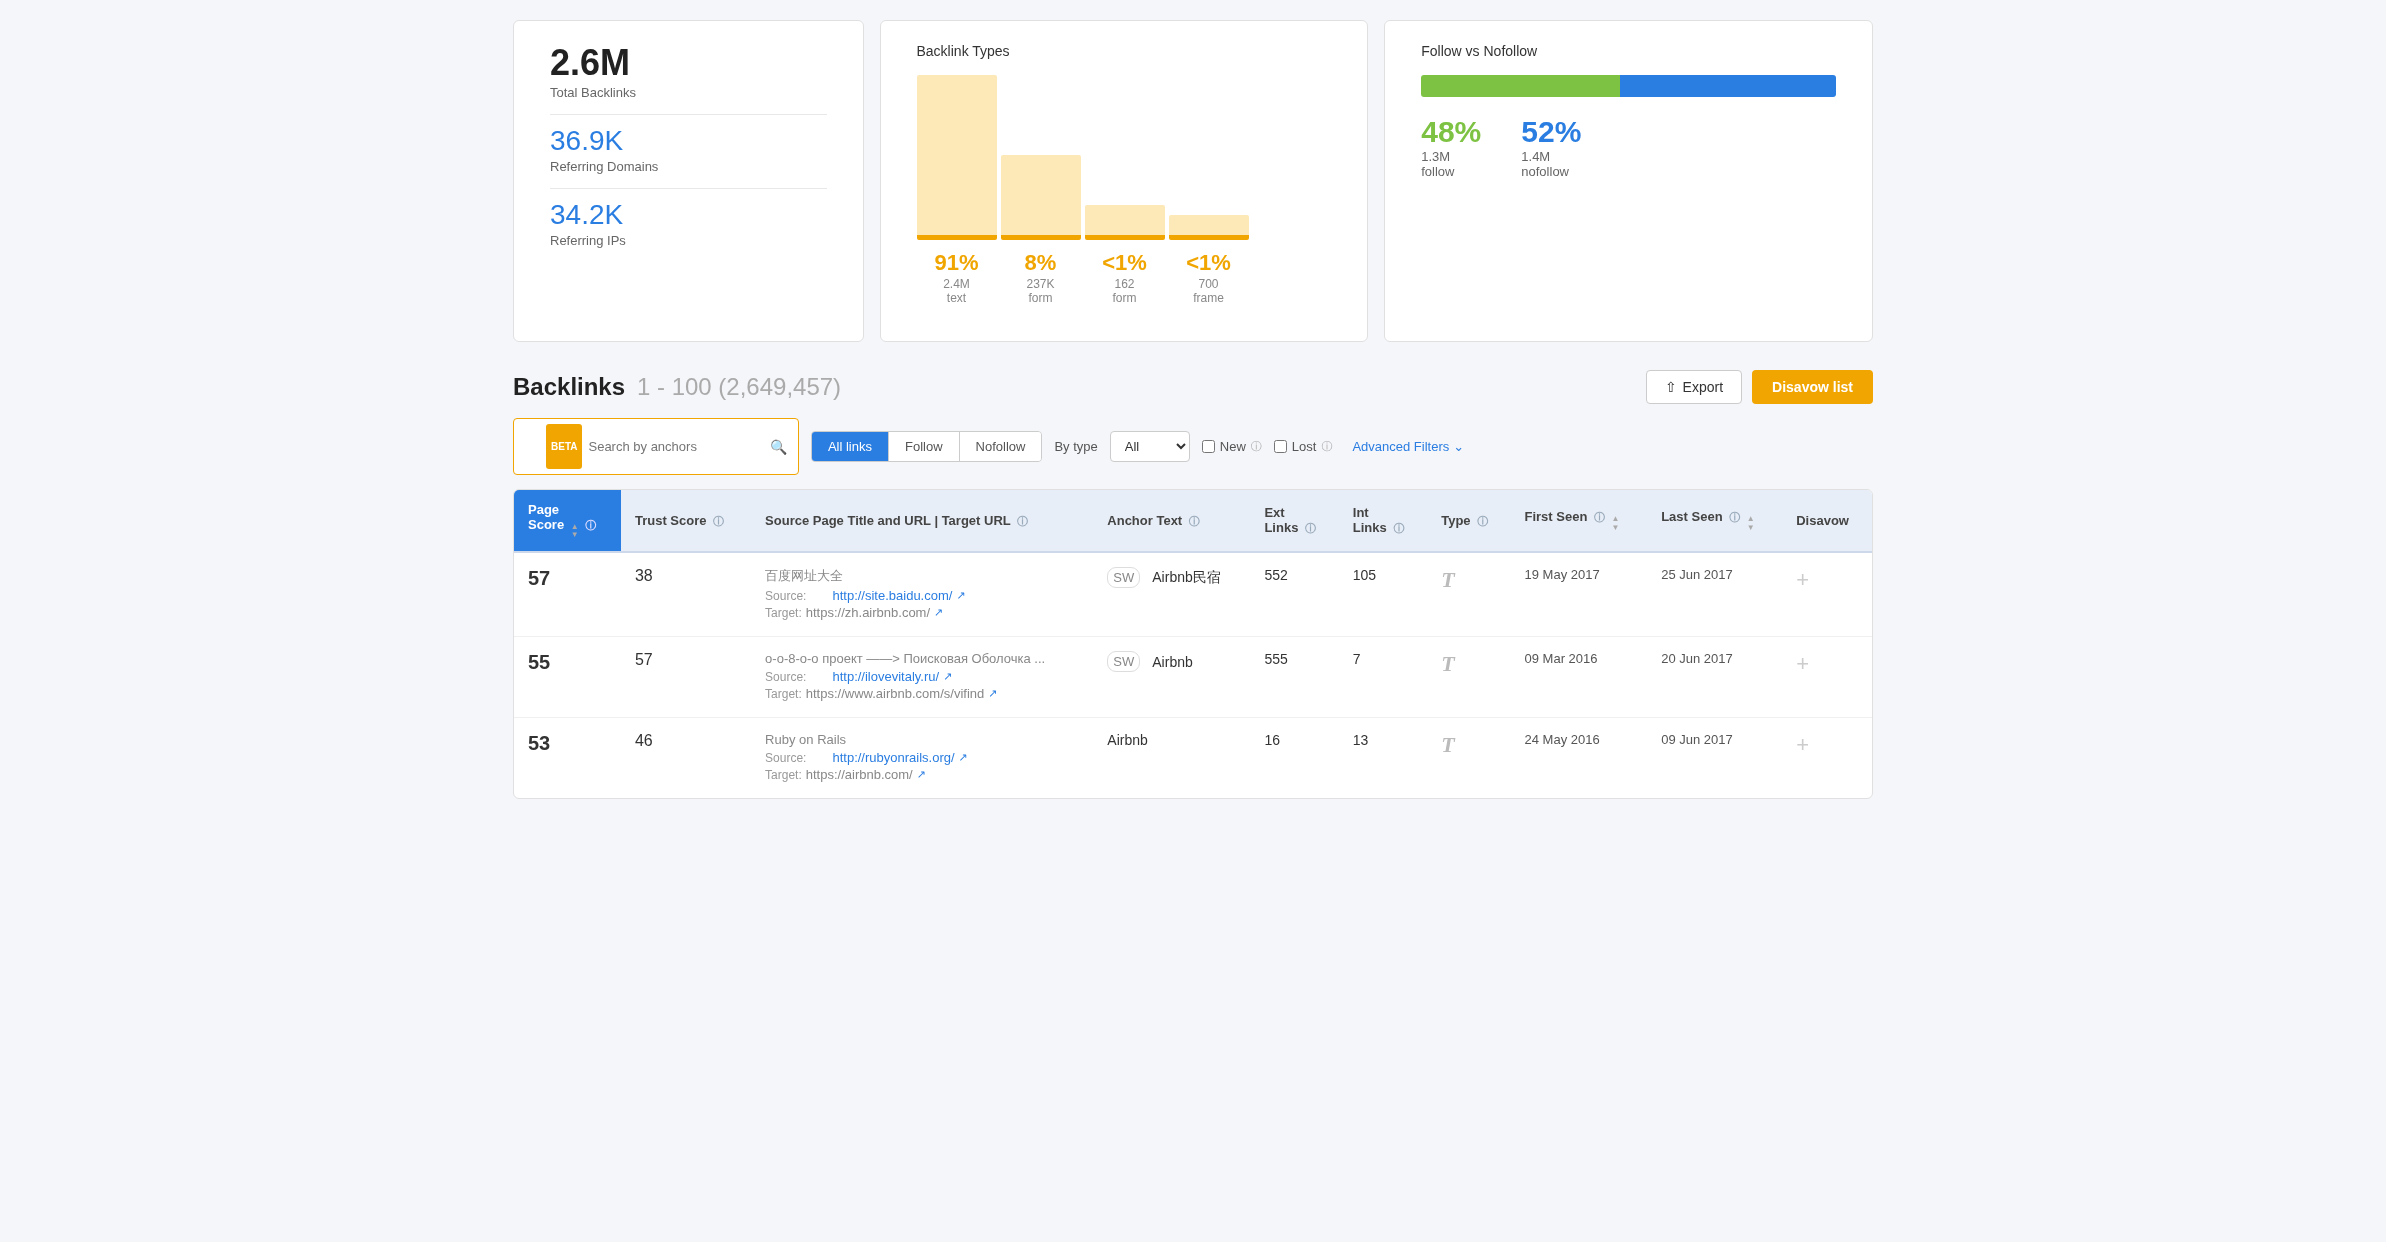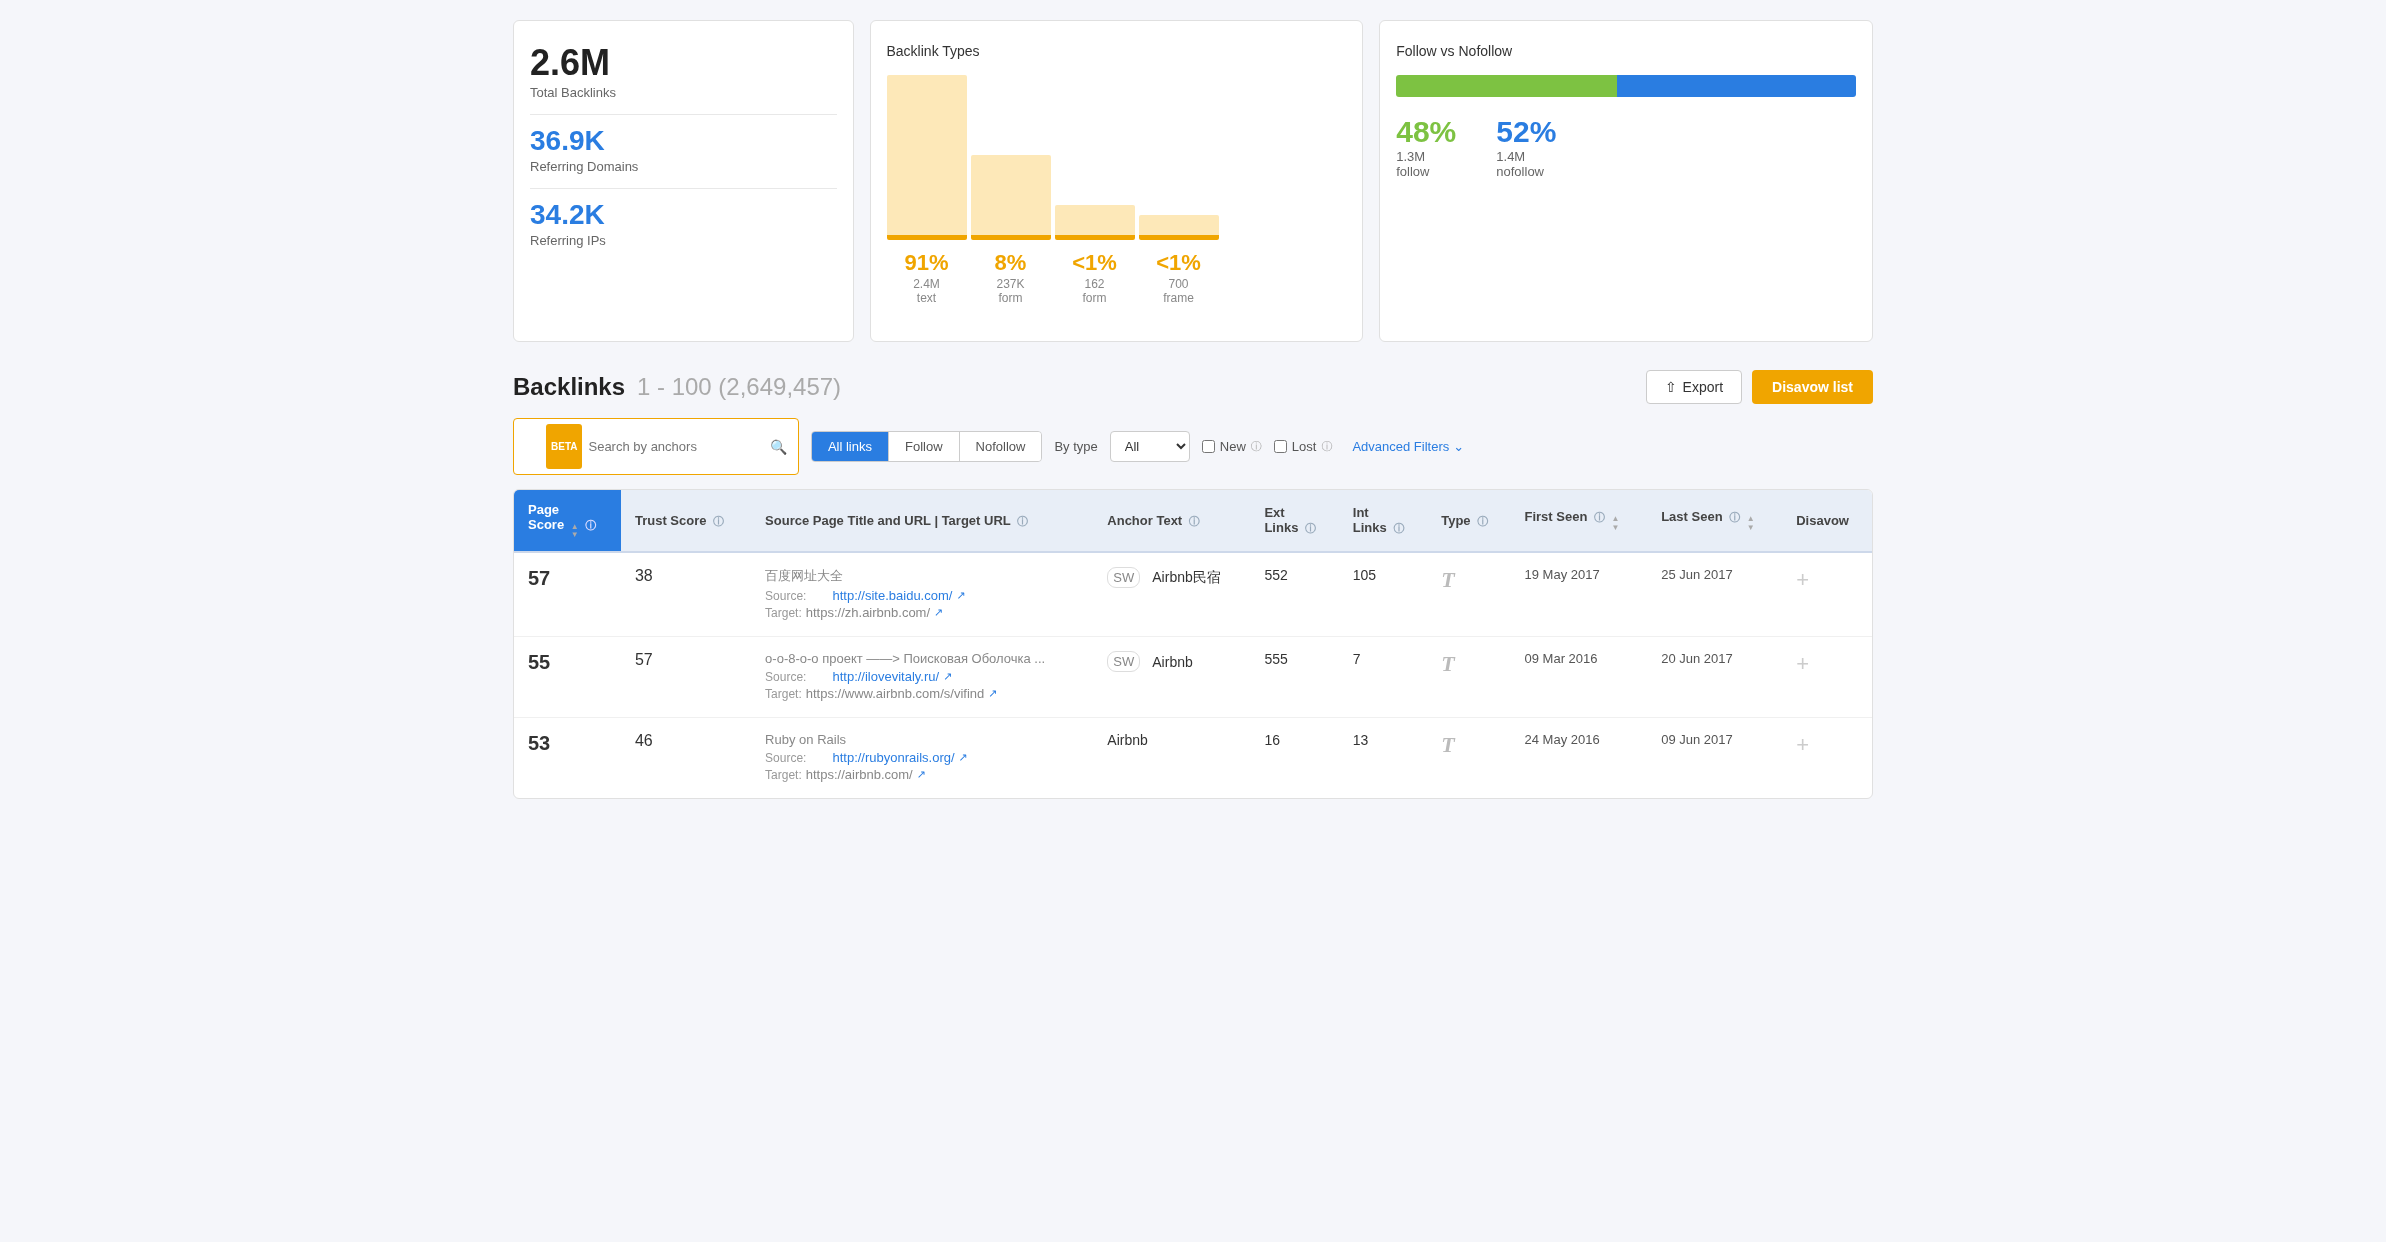--- a/index.html
+++ b/index.html
@@ -1,28 +1,28 @@
 <!DOCTYPE html>
 <html><head>
   <meta charset="utf-8">
   <style>
     * { box-sizing: border-box; margin: 0; padding: 0; }
     body { font-family: -apple-system, BlinkMacSystemFont, 'Segoe UI', Arial, sans-serif; background: #f5f6fa; color: #333; font-size: 14px; }
     .page { padding: 20px; max-width: 1400px; margin: 0 auto; }
 
     
     .top-cards { display: flex; gap: 16px; margin-bottom: 28px; }
-    .card { background: #fff; border: 1px solid #e0e0e0; border-radius: 6px; padding: 22px 16px; }
+    .card { background: #fff; border: 1px solid #e0e0e0; border-radius: 6px; padding: 22px 36px; }
     .card-stats { flex: 1; min-width: 260px; }
     .card-backlink-types { flex: 1.5; }
     .card-follow { flex: 1.5; }
 
     .stat-big { font-size: 36px; font-weight: 700; color: #222; line-height: 1.1; }
     .stat-label { font-size: 13px; color: #666; margin-top: 2px; margin-bottom: 14px; }
-    .stat-blue { color: #2a7de1; font-size: 28px; font-weight: 700; }
+    .stat-blue { color: #2a7de1; font-size: 28px; font-weight: 400; }
     .divider { border: none; border-top: 1px solid #e8e8e8; margin: 10px 0; }
 
     .card-title { font-size: 14px; font-weight: 500; color: #333; margin-bottom: 16px; }
 
     
     .bt-bars { display: flex; gap: 4px; align-items: flex-end; margin-bottom: 14px; }
     .bt-bar-wrap { display: flex; flex-direction: column; align-items: center; gap: 0; }
     .bt-bar { width: 80px; border-radius: 2px 2px 0 0; }
     .bt-bar-bottom { height: 5px; width: 80px; border-radius: 0 0 2px 2px; background: #f0a500; }
     .bt-stat { display: flex; flex-direction: column; align-items: center; margin-top: 10px; }

